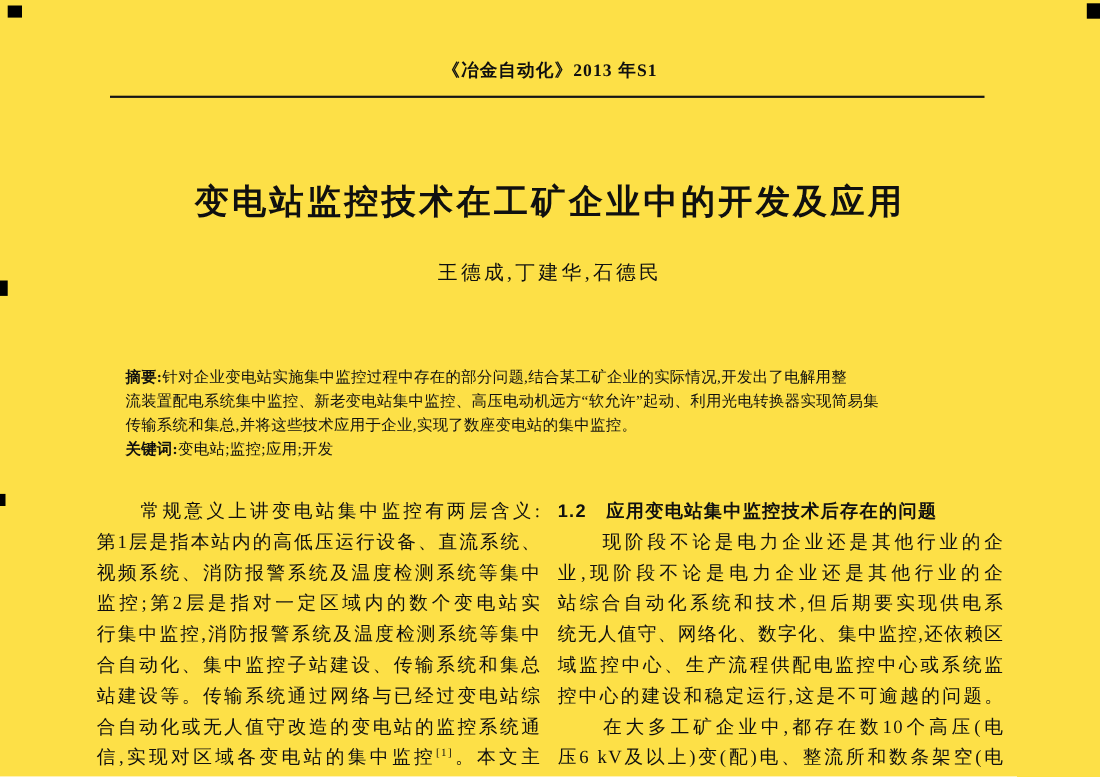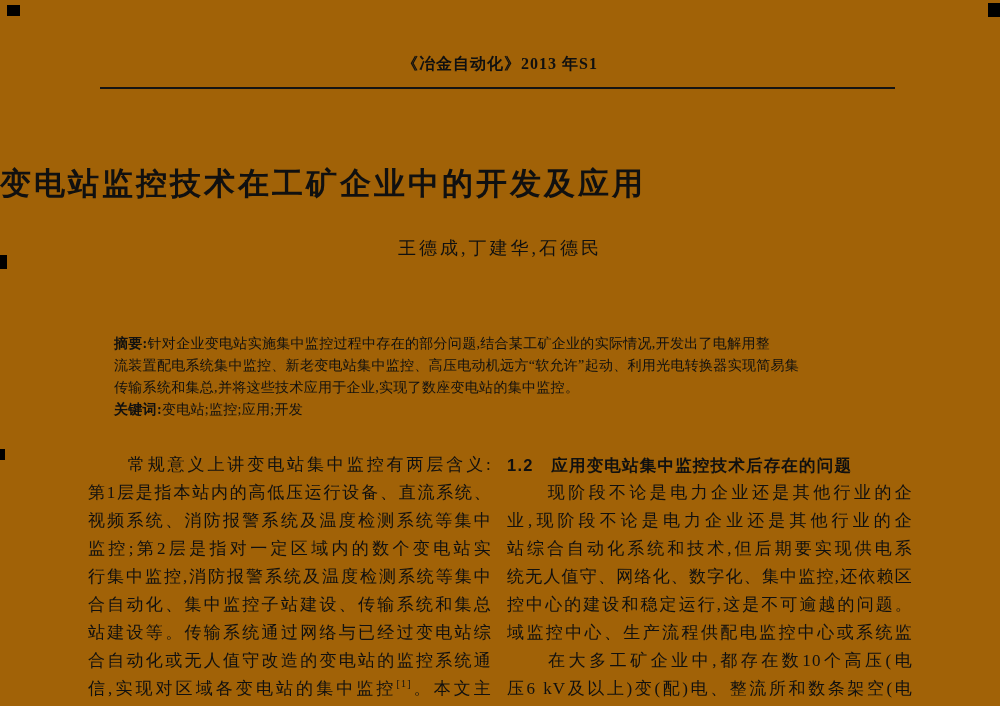--- a/index.html
+++ b/index.html
@@ -1,30 +1,30 @@
 <!DOCTYPE html>
 <html><head>
 <meta charset="utf-8">
 <style>
   html,body { margin:0; padding:0; background:#ffffff; }
   .page {
     position:relative; width:1000px; height:706px; overflow:hidden;
-    background:#a16207; color:#101010;
+    background:#fde047; color:#101010;
     font-family:"Liberation Serif", serif;
   }
   .journal-header {
     position:absolute; top:54px; left:0; width:100%;
     text-align:center; font-size:16px; font-weight:bold; letter-spacing:1px;
   }
   .header-rule {
     position:absolute; top:87px; left:100px; width:795px; height:2px;
     background:#141414;
   }
   .paper-title {
-    position:absolute; top:163px; left:0; width:100%; 
+    position:absolute; top:163px; left:0; width:100%; text-align:center;
     font-family:"Liberation Sans", sans-serif; font-weight:bold;
     font-size:31px; letter-spacing:3px;
   }
   .authors {
     position:absolute; top:236px; left:0; width:100%; text-align:center;
     font-size:18px; letter-spacing:3px;
   }
   .affiliation {
     position:absolute; top:283px; left:0; width:100%; text-align:center;
     font-size:14px; letter-spacing:1px;
@@ -99,21 +99,21 @@
       <div class="line">要阐述第2层含义的变电站集中监控技术的开发</div>
     </div>
 
   <div class="col right">
     <div class="sec-heading">1.2　应用变电站集中监控技术后存在的问题</div>
     <div>
         <div class="line">　　现阶段不论是电力企业还是其他行业的企</div>
         <div class="line">业,现阶段不论是电力企业还是其他行业的企</div>
         <div class="line">站综合自动化系统和技术,但后期要实现供电系</div>
         <div class="line">统无人值守、网络化、数字化、集中监控,还依赖区</div>
+        <div class="line">域监控中心、生产流程供配电监控中心或系统监</div>
         <div class="line">控中心的建设和稳定运行,这是不可逾越的问题。</div>
-        <div class="line">域监控中心、生产流程供配电监控中心或系统监</div>
         <div class="line">　　在大多工矿企业中,都存在数10个高压(电</div>
         <div class="line">压6 kV及以上)变(配)电、整流所和数条架空(电</div>
         <div class="line">缆)线路,分别由不同的变电站供电,这些变电站</div>
       </div>
   </div>
 
 </div>
 
 </body></html>

